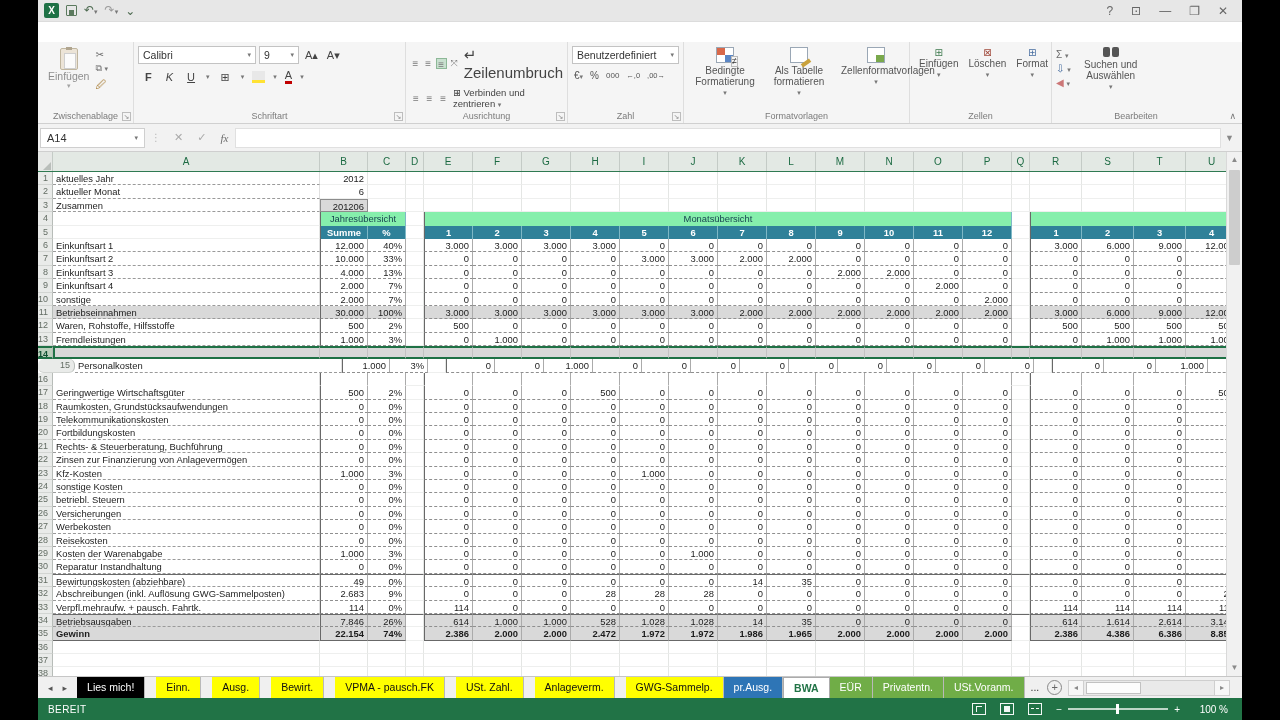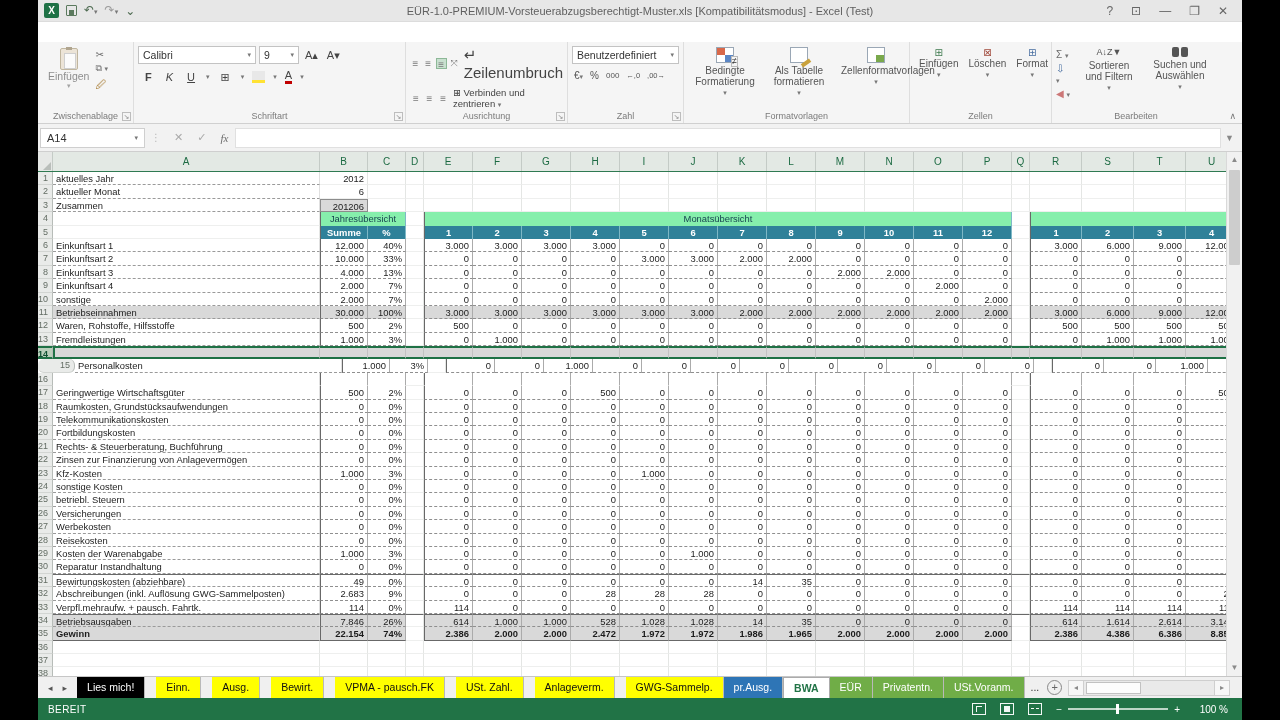--- a/index.html
+++ b/index.html
@@ -148,21 +148,20 @@
 <div id="window">
 
   <div class="titlebar">
     <div class="qat">
       <div class="xlicon">X</div>
       <div class="floppy"></div>
       <div class="qbtn"><span>↶</span><span class="dd">▾</span></div>
       <div class="qbtn" style="color:#9a9a9a;"><span>↷</span><span class="dd">▾</span></div>
       <div class="qbtn"><span>⌄</span></div>
     </div>
-    <div class="tb-title">EÜR-1.0-PREMIUM-Vorsteuerabzugsberechtigt-Muster.xls  [Kompatibilitätsmodus] - Excel (Test)</div>
     <div class="winbtns">
       <span>?</span>
       <span>⊡</span>
       <span>—</span>
       <span>❐</span>
       <span>✕</span>
     </div>
   </div>
 
 
@@ -298,25 +297,20 @@
     </div>
 
     <div class="rgroup" style="width:168px;border-right:none;">
       <div style="display:flex;">
         <div class="minicol" style="padding-right:4px;font-size:10px;">
           <span><span>Σ</span> <span class="dd">▾</span></span>
           <span style="color:#4a6fa1;"><span>⇩</span> <span class="dd">▾</span></span>
           <span style="color:#c77;"><span>◀</span> <span class="dd">▾</span></span>
         </div>
         <div class="stackbtn">
-          <span style="font-size:9px;color:#555;"><span>A↓Z</span>▼</span>
-          <span style="width:60px;margin-top:2px;">Sortieren und Filtern</span>
-            <span class="dd">▾</span>
-        </div>
-        <div class="stackbtn">
           <div class="binoc"></div>
           <span style="width:62px;margin-top:2px;">Suchen und Auswählen</span>
             <span class="dd">▾</span>
         </div>
       </div>
       <div class="glabel">Bearbeiten</div>
     </div>
     <div class="ribcollapse">∧</div>
   </div>
 

